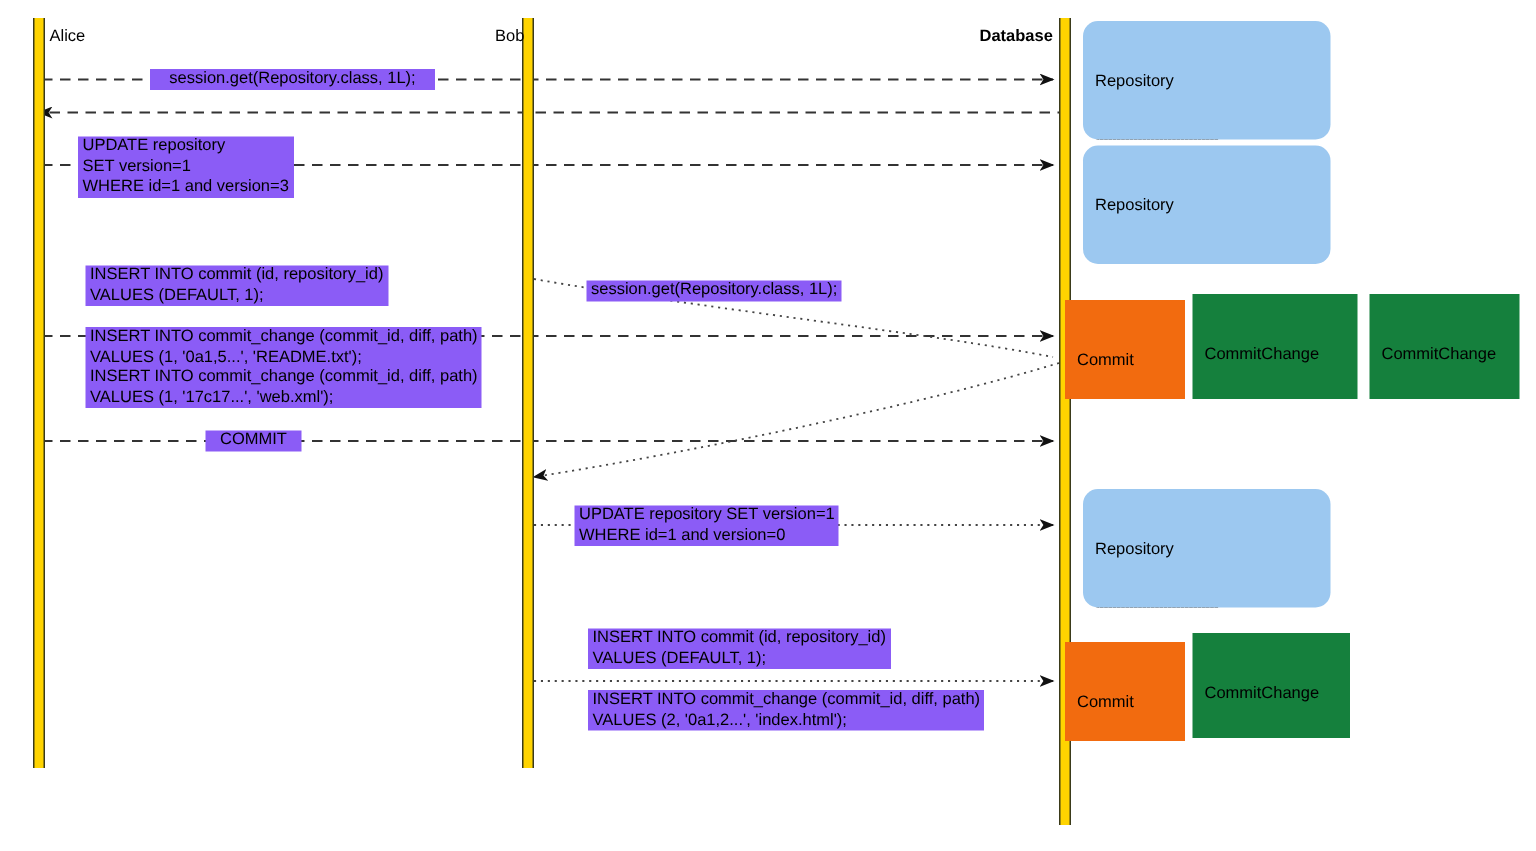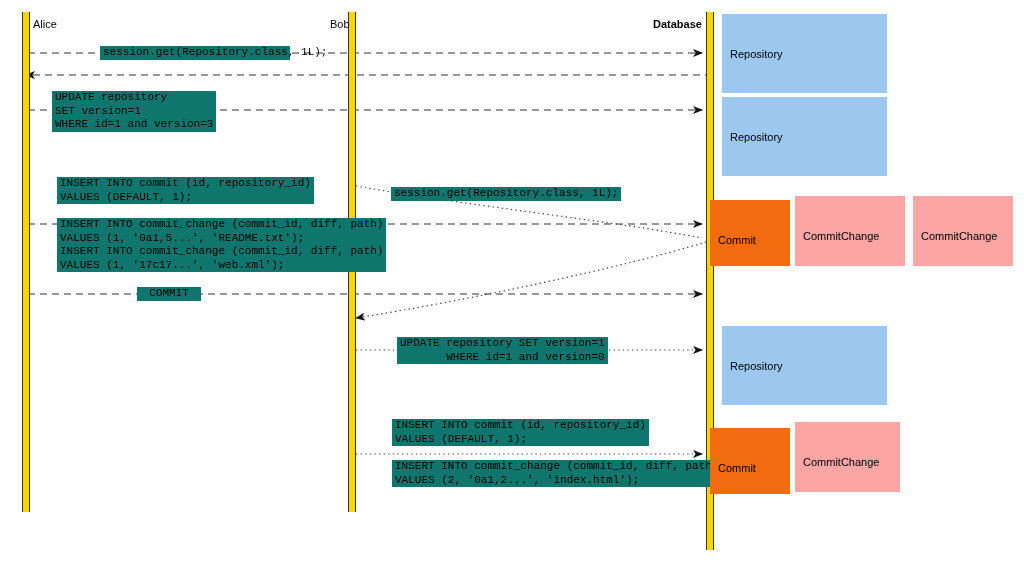--- a/index.html
+++ b/index.html
@@ -43,24 +43,23 @@
     white-space: nowrap;
     line-height: 12px;
   }
   
   .msg {
     position: absolute;
     font-size: 11px;
     line-height: 13.5px;
     color: #000;
     white-space: pre;
-    background: #0f766e;
+    background: #8b5cf6;
     padding: 0 3px;
     box-sizing: border-box;
-    font-family: Liberation Mono, monospace;
   }
   .msg.center { text-align: center; }
   
   .entity {
     position: absolute;
     box-sizing: border-box;
     padding: 6px 8px 6px 8px;
     font-size: 10.5px;
     line-height: 13.5px;
     color: #000;
@@ -74,23 +73,23 @@
   }
   .entity .rule {
     display: block;
     font-size: 10px;
     line-height: 9px;
     letter-spacing: -0.5px;
     margin-bottom: 2px;
     overflow: hidden;
     white-space: nowrap;
   }
-  .entity.blue  { background: #9CC8F0; }
+  .entity.blue  { background: #9CC8F0; border-radius: 10px; }
   .entity.orange{ background: #F26B0F; }
-  .entity.green { background: #fca5a5; }
+  .entity.green { background: #15803d; }
 </style>
 </head>
 <body>
 
 <div id="canvas">
 
   <svg id="wires" viewBox="0 0 1024 567" xmlns="http://www.w3.org/2000/svg">
     <defs>
       <marker id="ah" markerWidth="10" markerHeight="8" refX="9" refY="4" orient="auto" markerUnits="userSpaceOnUse">
         <path d="M0,0 L10,4 L0,8 L2.6,4 Z" fill="#111"></path>
@@ -138,21 +137,21 @@
 
   <div class="msg" style="left:57px; top:218px;">INSERT INTO commit_change (commit_id, diff, path)
 VALUES (1, '0a1,5...', 'README.txt');
 INSERT INTO commit_change (commit_id, diff, path)
 VALUES (1, '17c17...', 'web.xml');</div>
 
   <div class="msg center" style="left:137px; top:287px; width:64px;">COMMIT</div>
 
   <div class="msg" style="left:391px; top:187px;">session.get(Repository.class, 1L);</div>
 
-  <div class="msg" style="left:397px; top:337px;text-align:right;">UPDATE repository SET version=1
+  <div class="msg" style="left:383px; top:337px;">UPDATE repository SET version=1
 WHERE id=1 and version=0</div>
 
   <div class="msg" style="left:392px; top:419px;">INSERT INTO commit (id, repository_id)
 VALUES (DEFAULT, 1);</div>
 
   <div class="msg" style="left:392px; top:460px;">INSERT INTO commit_change (commit_id, diff, path)
 VALUES (2, '0a1,2...', 'index.html');</div>
 
   <div class="entity blue" style="left:722px; top:14px; width:165px; height:79px;">
     <span class="ename">Repository</span>

